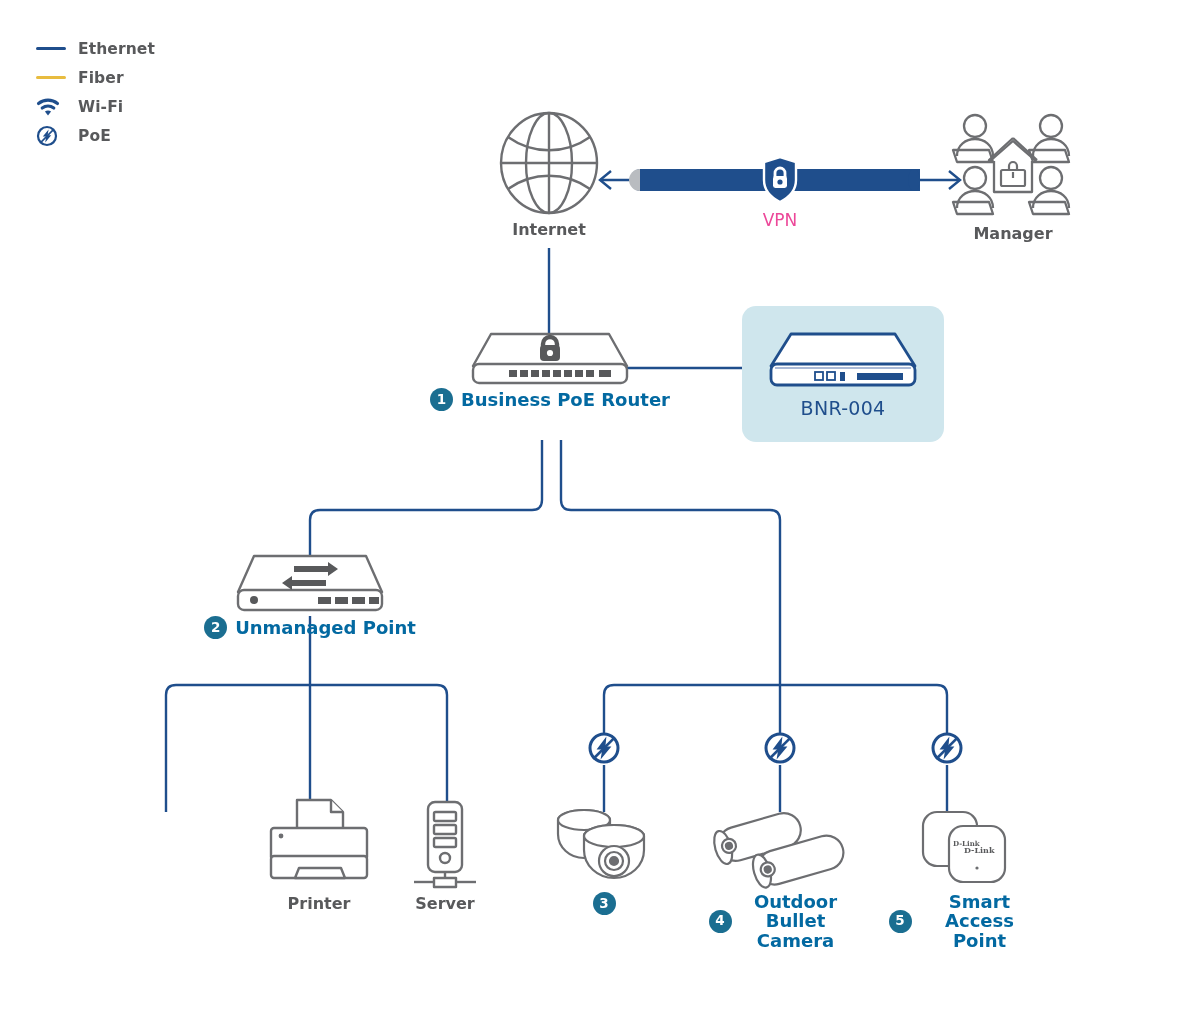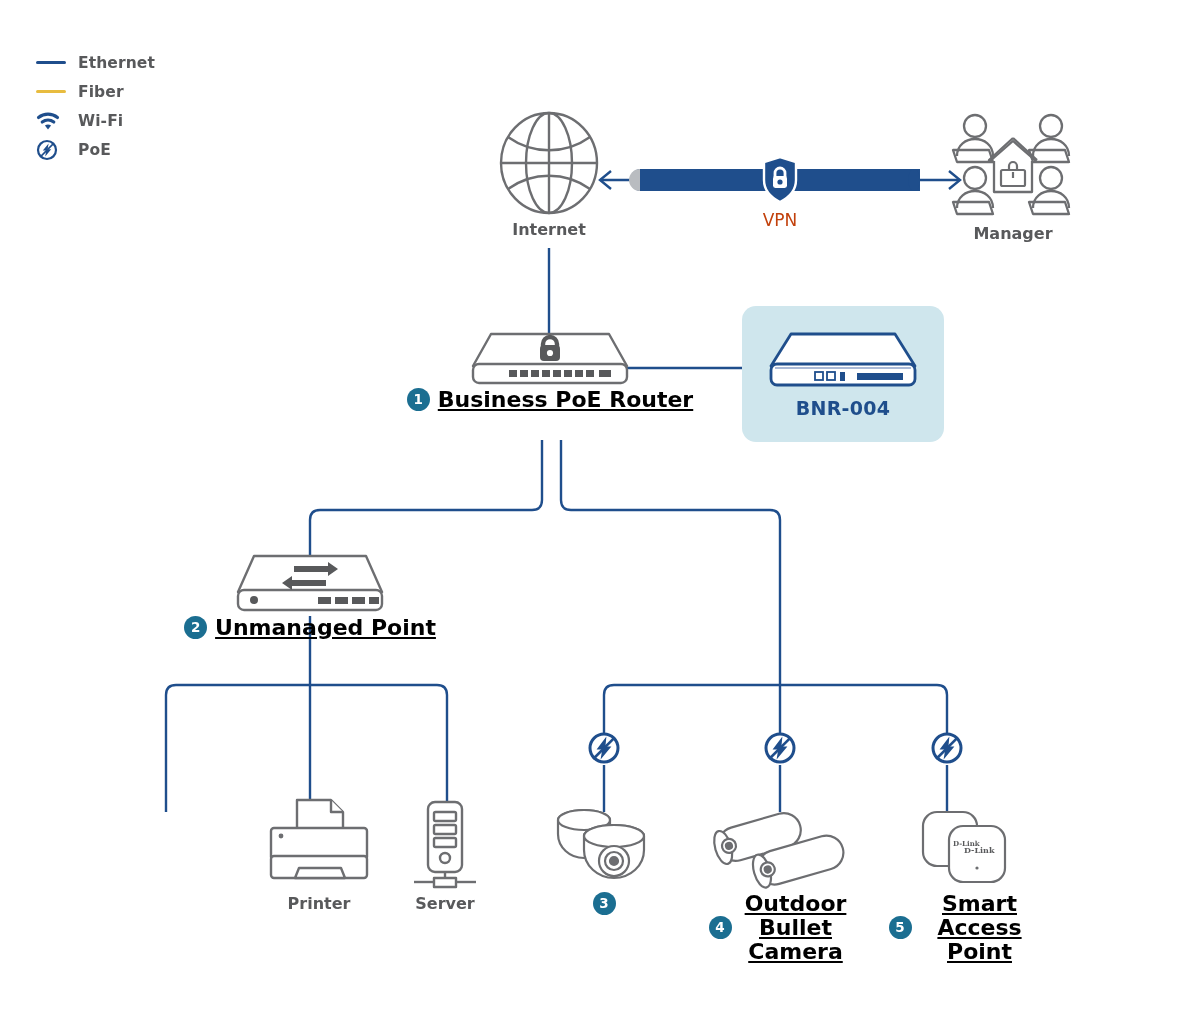--- a/index.html
+++ b/index.html
@@ -6,21 +6,21 @@
   html,body{margin:0;padding:0;background:#ffffff;}
   body{
     width:1200px;height:1034px;position:relative;overflow:hidden;
     font-family:"DejaVu Sans","Liberation Sans",sans-serif;
     -webkit-font-smoothing:antialiased;
   }
   .canvas{position:absolute;inset:0;width:1200px;height:1034px;}
   svg.wires{position:absolute;left:0;top:0;width:1200px;height:1034px;pointer-events:none;}
 
   
-  .legend{position:absolute;left:36px;top:48px;}
+  .legend{position:absolute;left:36px;top:34px;}
   .legend-row{display:flex;align-items:center;height:29px;}
   .legend-key{width:38px;display:flex;align-items:center;justify-content:flex-start;}
   .legend-line{display:block;width:30px;height:3px;border-radius:2px;}
   .legend-label{
     font-size:15.5px;font-weight:700;color:#58595b;letter-spacing:.1px;margin-left:4px;
   }
 
   
   .node{position:absolute;display:flex;flex-direction:column;align-items:center;}
   .node-art{position:relative;display:flex;align-items:flex-end;justify-content:flex-start;}
@@ -30,38 +30,38 @@
   }
 
   
   .dev-label{display:flex;align-items:center;justify-content:center;gap:8px;margin-top:2px;}
   .badge{
     flex:0 0 auto;width:23px;height:23px;border-radius:50%;
     background:#1b6e91;color:#fff;font-size:13.5px;font-weight:700;
     display:flex;align-items:center;justify-content:center;line-height:1;
   }
   .dev-name{
-    color:#000000;font-size:22px;font-weight:700;line-height:1.08;white-space:nowrap;text-decoration:underline;
+    color:#0369a1;font-size:18px;font-weight:700;line-height:1.08;white-space:nowrap;
   }
   .dev-name.two-line{white-space:normal;text-align:center;}
 
   
   .callout{
     position:absolute;background:#cfe6ed;border-radius:14px;
     display:flex;flex-direction:column;align-items:center;justify-content:center;
   }
   .callout-name{
-    color:#1f4e8c;font-size:19px;font-weight:700;letter-spacing:.3px;margin-top:3px;
+    color:#1f4e8c;font-size:19px;font-weight:400;letter-spacing:.3px;margin-top:3px;
   }
 
   
   .vpn-wrap{position:absolute;}
   .vpn-caption{
     position:absolute;width:100%;text-align:center;top:52px;
-    font-size:17px;font-weight:400;color:#c2410c;
+    font-size:17px;font-weight:400;color:#ec4899;
   }
 </style>
 </head>
 <body>
 
 <div class="canvas">
 
   <svg class="wires" viewBox="0 0 1200 1034" xmlns="http://www.w3.org/2000/svg">
     <g fill="none" stroke="#1f4e8c" stroke-width="2.4" stroke-linecap="butt">
 

